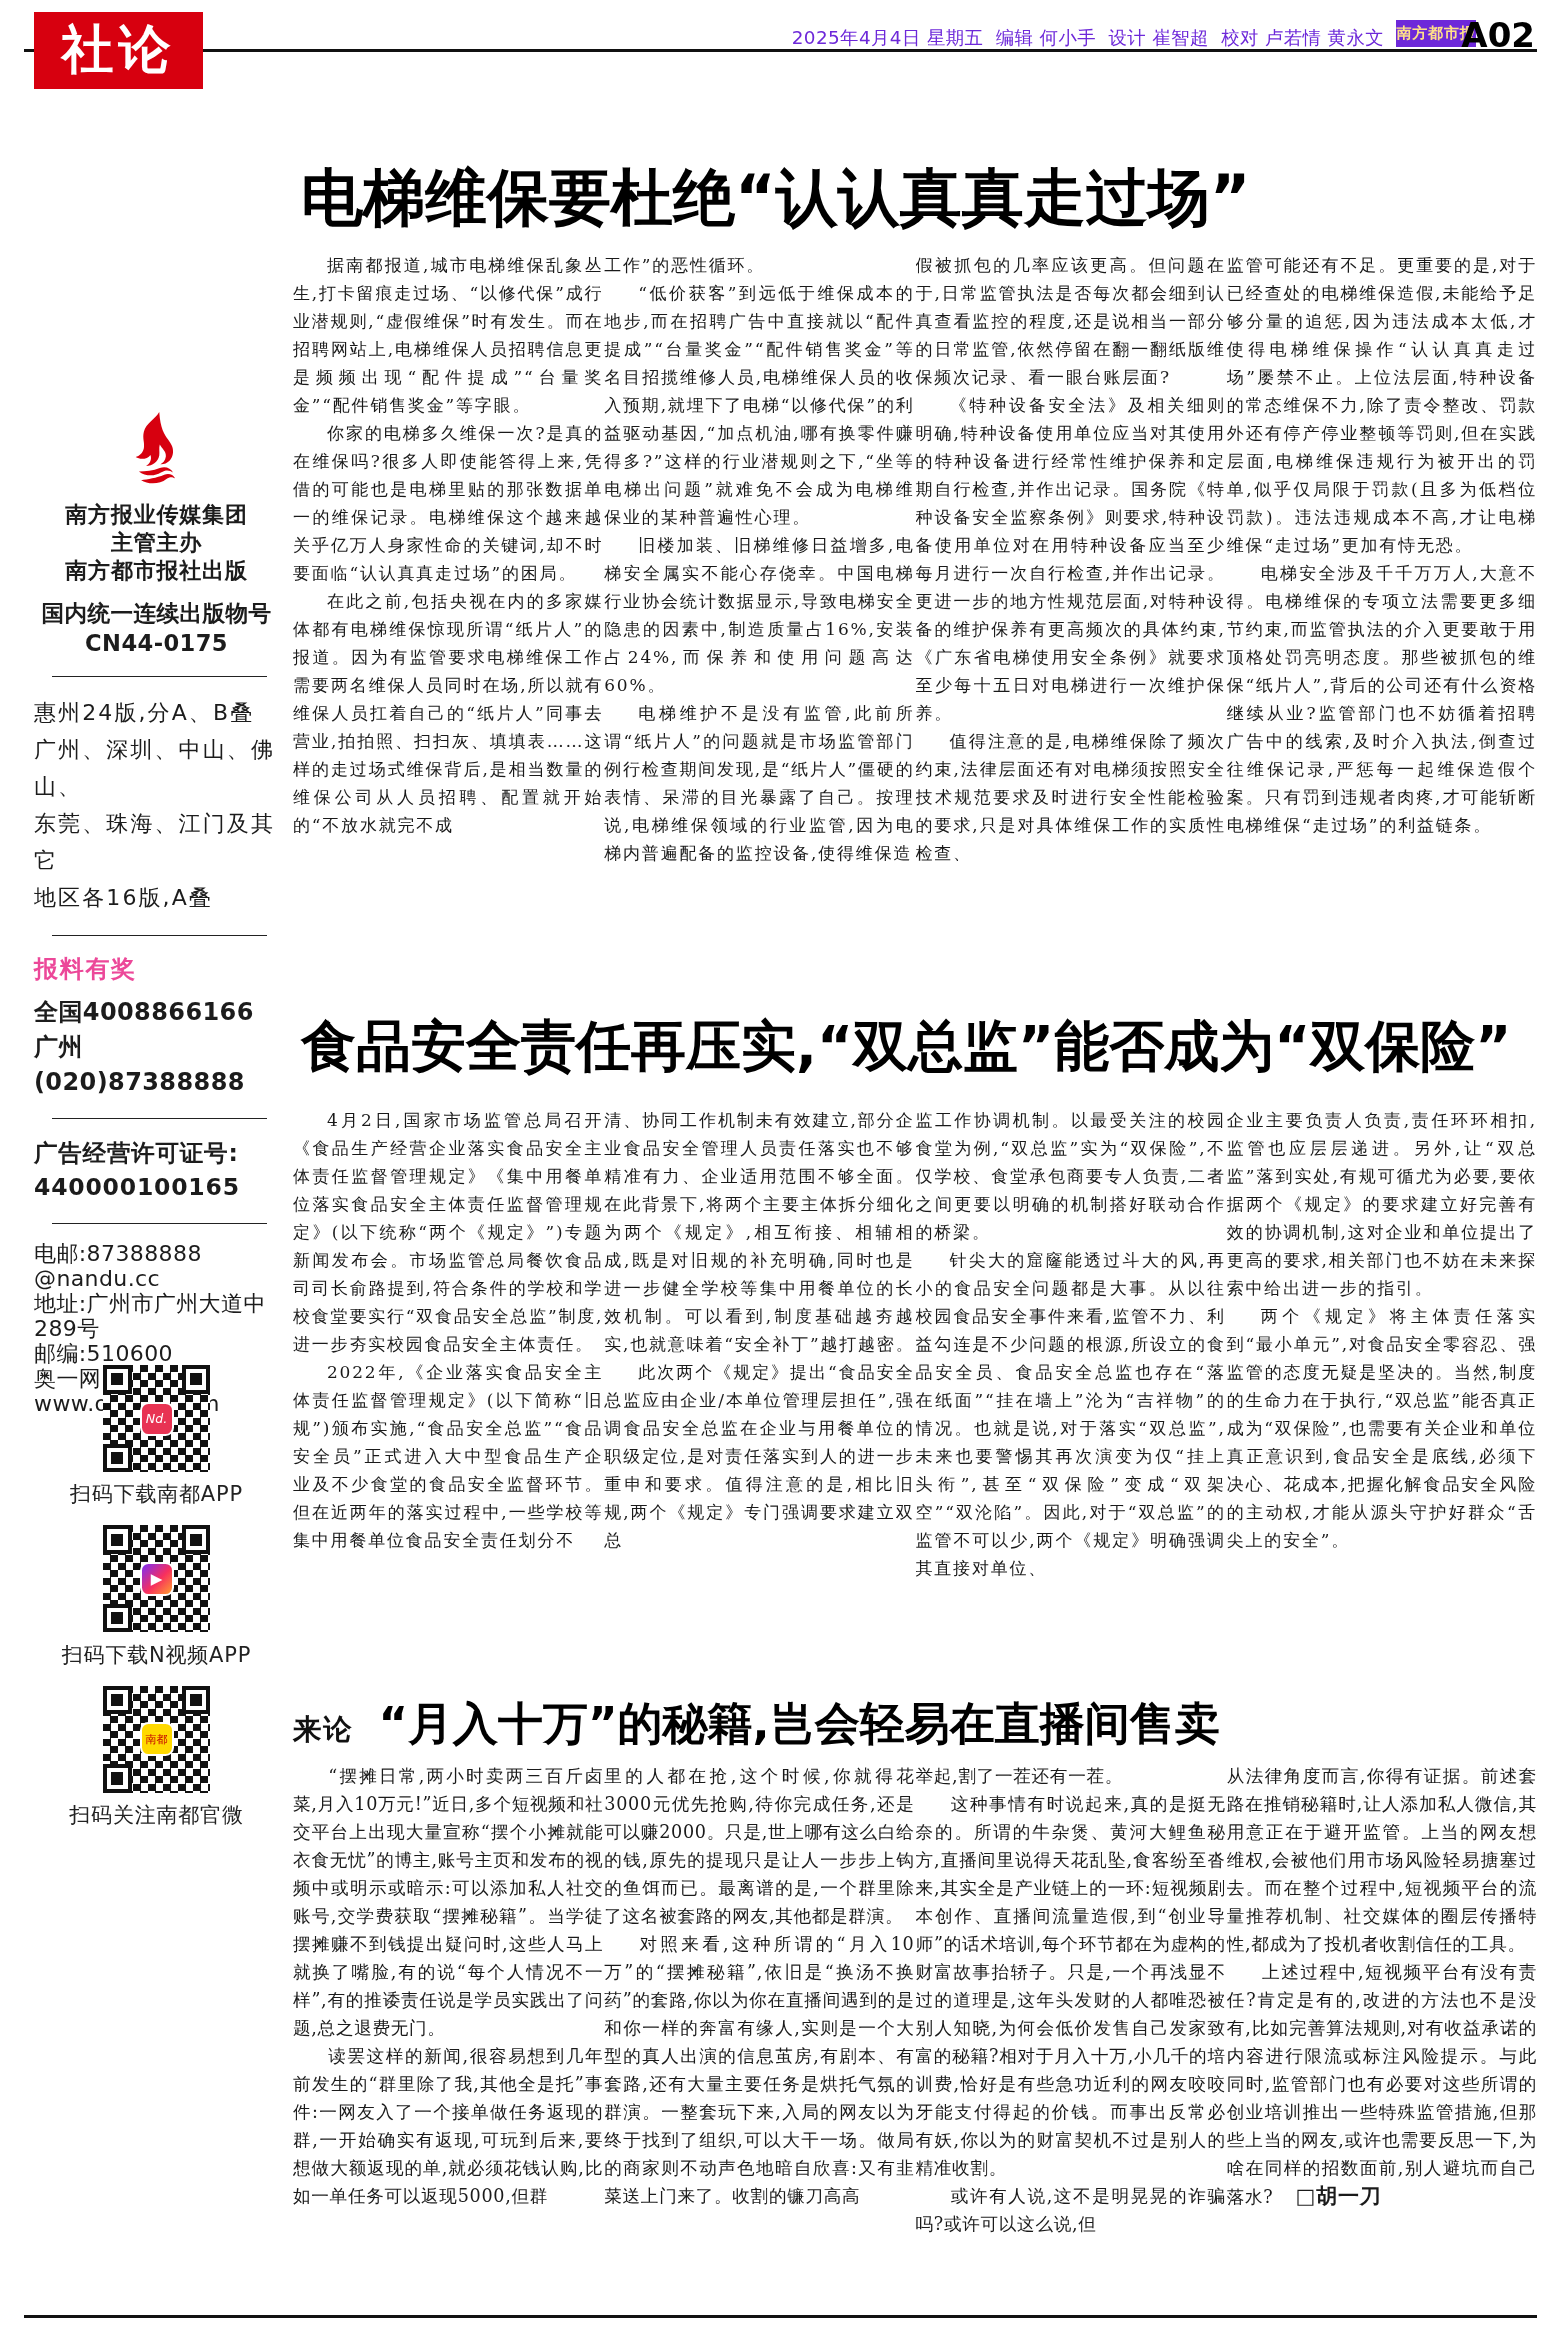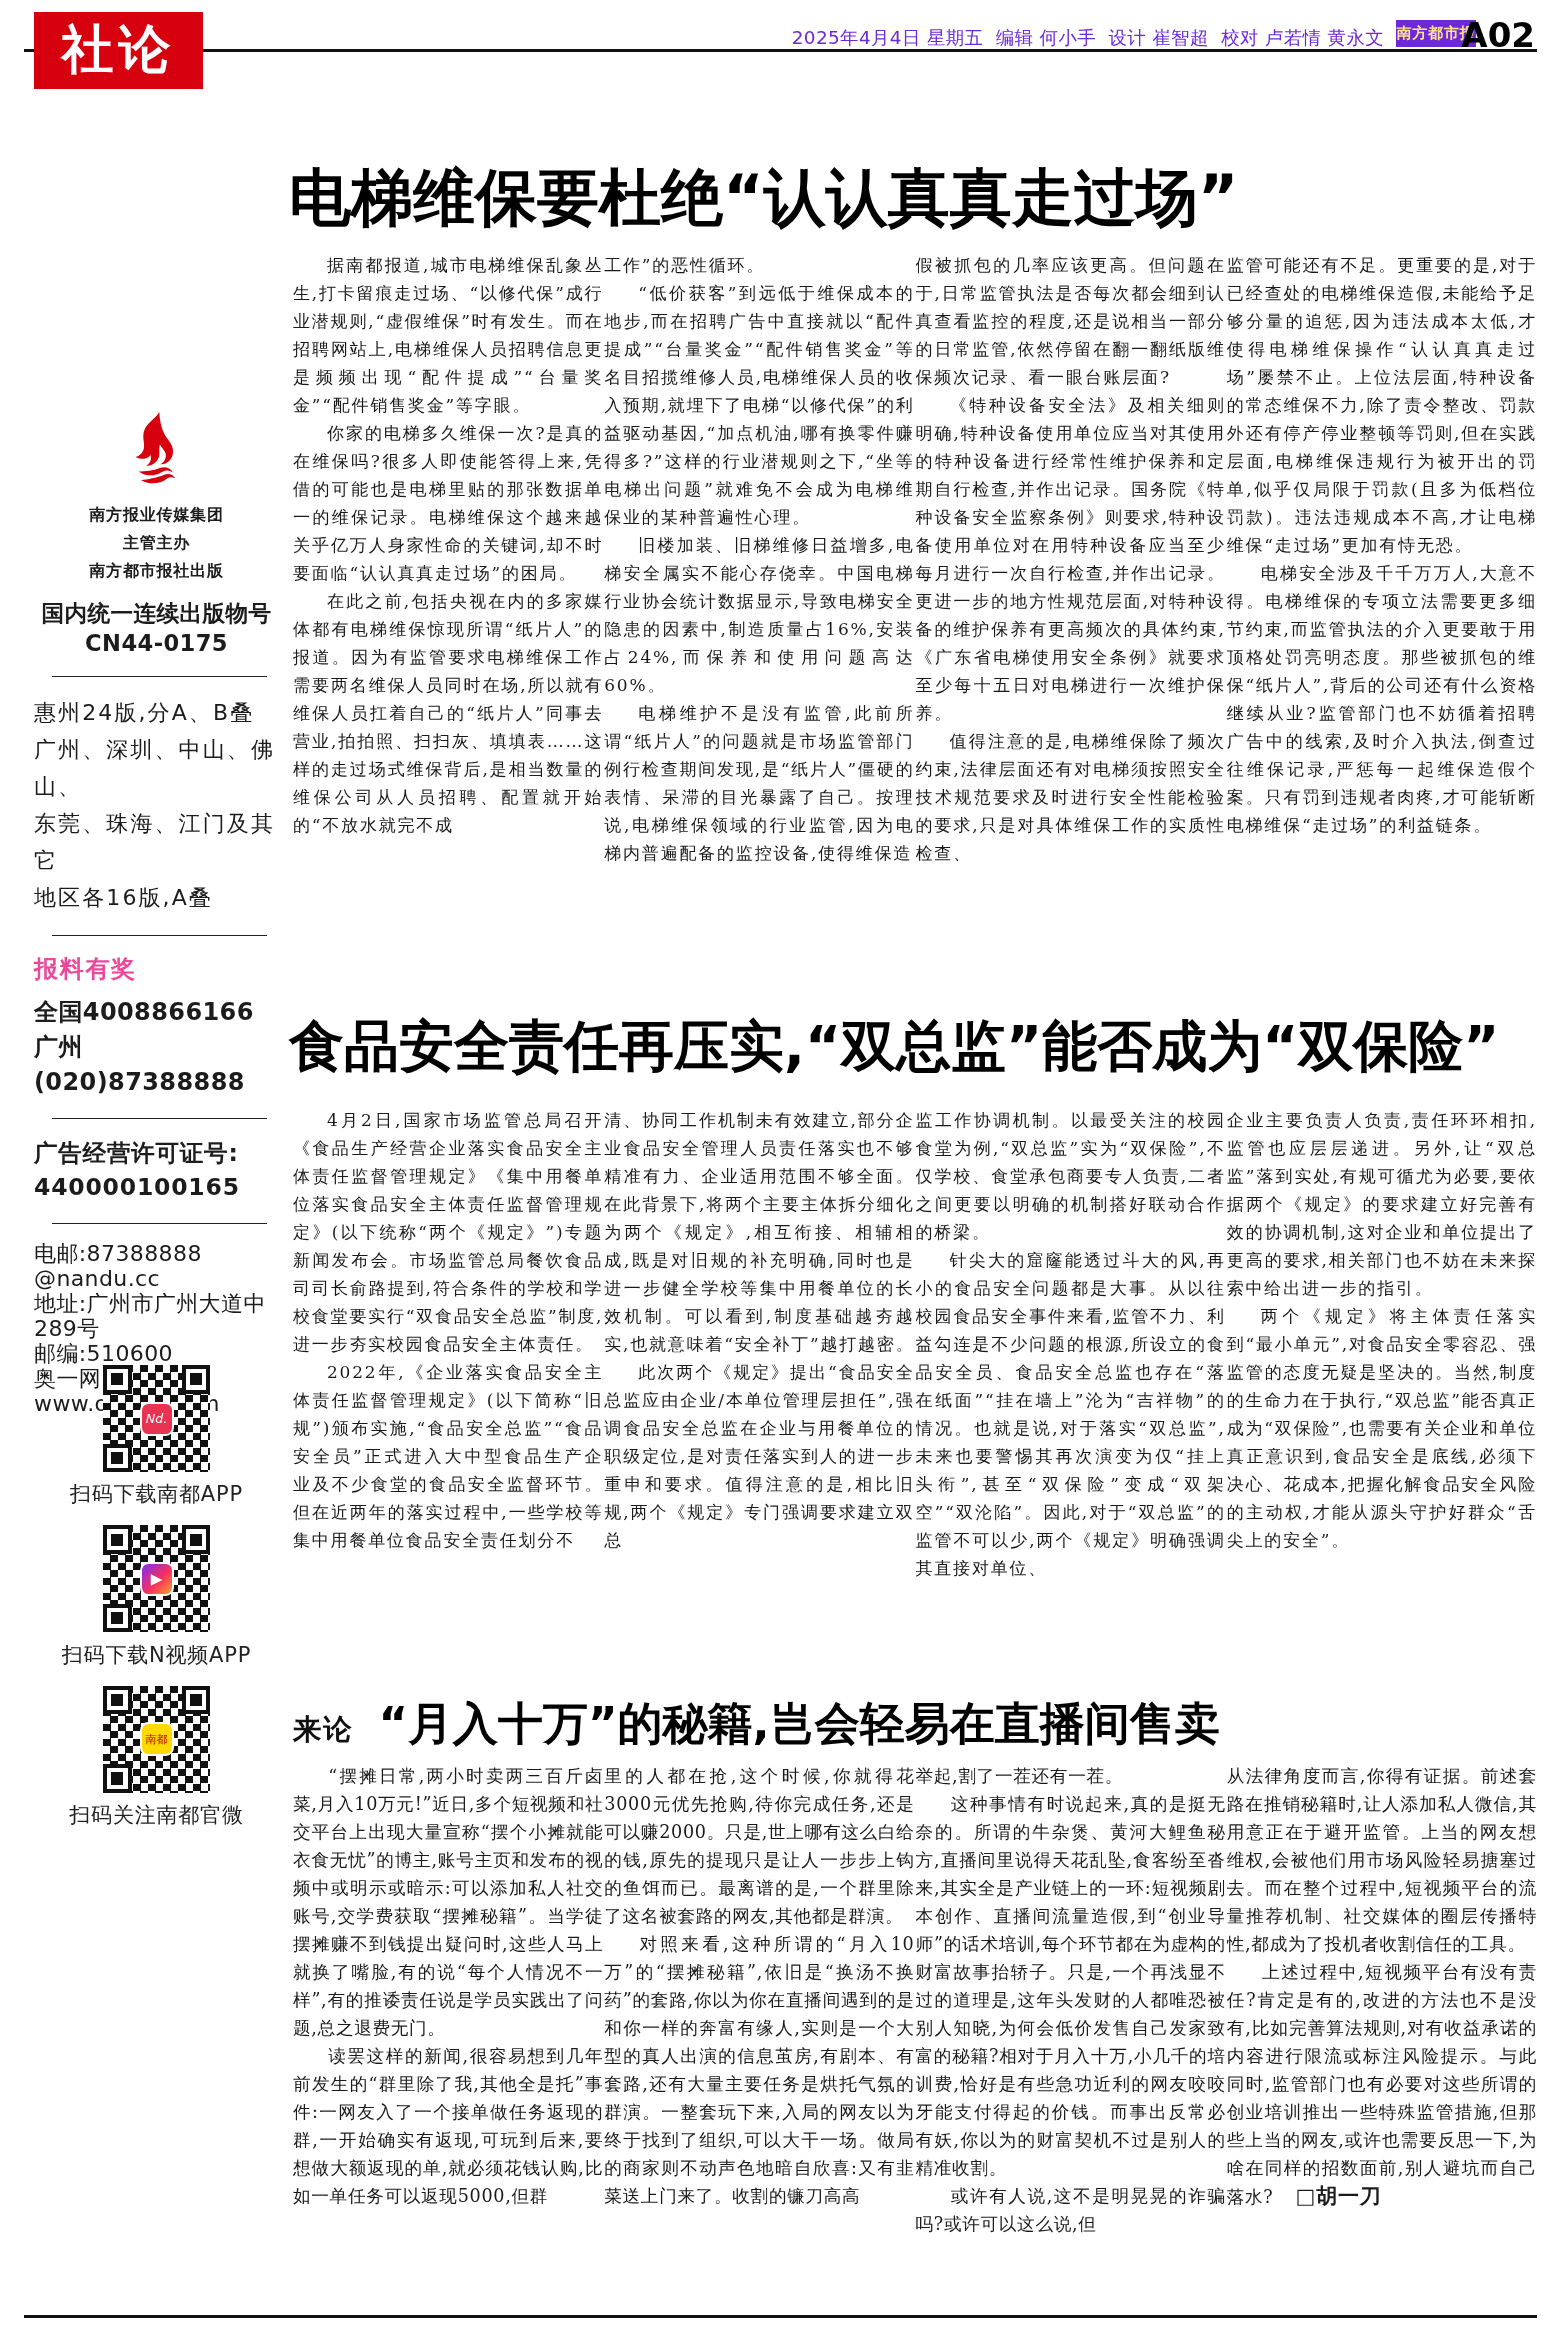--- a/index.html
+++ b/index.html
@@ -14,21 +14,21 @@
   .dateline{position:absolute;top:25px;right:176px;font-family:"DejaVu Sans","Liberation Sans",sans-serif;
             font-size:18.4px;color:#6d28d9;white-space:pre;letter-spacing:0.4px;}
   .masthead{position:absolute;top:20px;right:84px;width:80px;height:27px;display:flex;align-items:center;justify-content:center;
             font-family:"DejaVu Sans","Liberation Sans",sans-serif;font-weight:800;font-size:15px;color:#ffe089;letter-spacing:0.8px;}
   .pageno{position:absolute;top:15px;right:25px;font-family:"DejaVu Sans","Liberation Sans",sans-serif;
           font-weight:900;font-size:34px;color:#000;}
 
   
   .sidebar{position:absolute;left:34px;top:412px;width:245px;font-family:"DejaVu Sans","Liberation Sans",sans-serif;color:#1c1c1c;}
   .flame{display:block;margin:0 auto 11.7px auto;}
-  .pub .ln{text-align:center;font-size:16px;line-height:28px;font-weight:600;letter-spacing:0.8px;}
+  .pub .ln{text-align:center;font-size:22px;line-height:28px;font-weight:600;letter-spacing:0.8px;}
   .issn{margin-top:13.4px;}
   .issn .ln{text-align:center;font-size:22.6px;line-height:30px;font-weight:600;letter-spacing:0.4px;}
   .sb-hr{border:none;border-top:1.7px solid #222;margin:18.4px 11.7px 17px 18.4px;}
   .editions .ln{font-size:22px;line-height:37px;letter-spacing:2.1px;font-weight:500;}
   .tip-title{font-size:24px;font-weight:800;color:#ec4899;letter-spacing:1.7px;margin:1.7px 0 10px 0;}
   .phones .ln{font-size:24px;line-height:35px;font-weight:600;letter-spacing:0.4px;}
   .license .ln{font-size:23.5px;line-height:34px;font-weight:600;letter-spacing:0.8px;}
   .contact .ln{font-size:22px;line-height:25px;font-weight:500;letter-spacing:0.4px;}
 
   
@@ -41,21 +41,21 @@
   .eye.tl{top:0;left:0}.eye.tr{top:0;right:0}.eye.bl{bottom:0;left:0}
   .qr .app{position:absolute;top:50%;left:50%;transform:translate(-50%,-50%);width:34px;height:34px;
            border:2.5px solid #fff;border-radius:8.4px;display:flex;align-items:center;justify-content:center;
            color:#fff;font-weight:400;font-size:12.6px;box-sizing:border-box;text-align:center;}
   .app.nd{background:#e83353;font-style:italic;}
   .app.nv{background:linear-gradient(135deg,#7b2ff7 0%,#f72f5e 55%,#ff9f2f 100%);font-size:15px;}
   .app.wx{background:#ffd900;color:#c40000;font-size:11px;}
   .qr-caption{text-align:center;font-size:21px;letter-spacing:0.8px;margin-top:8.4px;font-weight:500;color:#222;}
 
   
-  .art-title{position:absolute;left:289px;font-family:"DejaVu Sans","Liberation Sans",sans-serif;
+  .art-title{position:absolute;left:301px;font-family:"DejaVu Sans","Liberation Sans",sans-serif;
              font-weight:900;color:#000;white-space:nowrap;}
   #a1-title{top:156px;font-size:62px;}
   #a2-title{top:1010px;font-size:55px;}
   #a3-head{position:absolute;left:293px;top:1694px;display:flex;align-items:flex-end;
            font-family:"DejaVu Sans","Liberation Sans",sans-serif;}
   .kicker{font-size:28.5px;font-weight:600;color:#111;margin-right:25px;padding-bottom:5px;letter-spacing:1.7px;}
   #a3-title{font-size:45px;font-weight:900;color:#000;white-space:nowrap;}
 
   .cols{position:absolute;left:293px;width:1244px;display:flex;gap:1px;overflow:hidden;}
   #a1-cols{top:251px;height:727px;}

